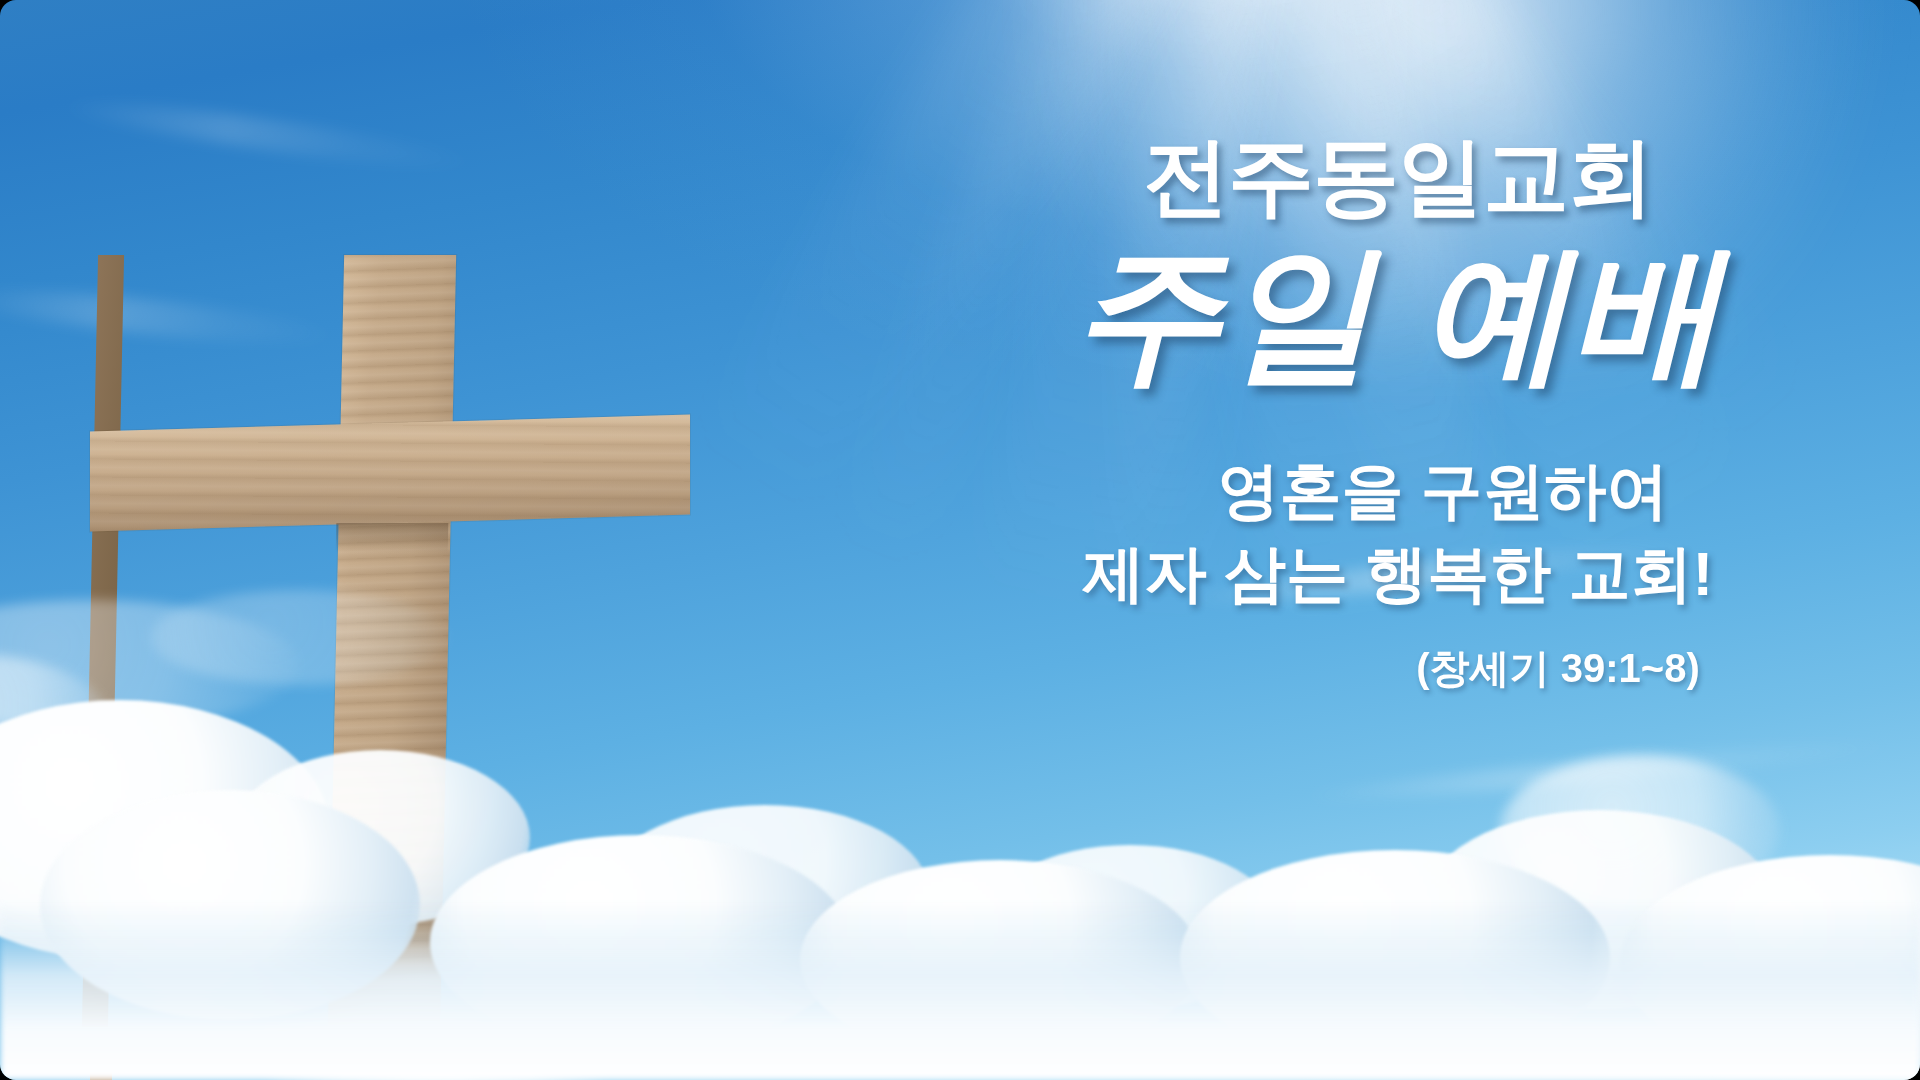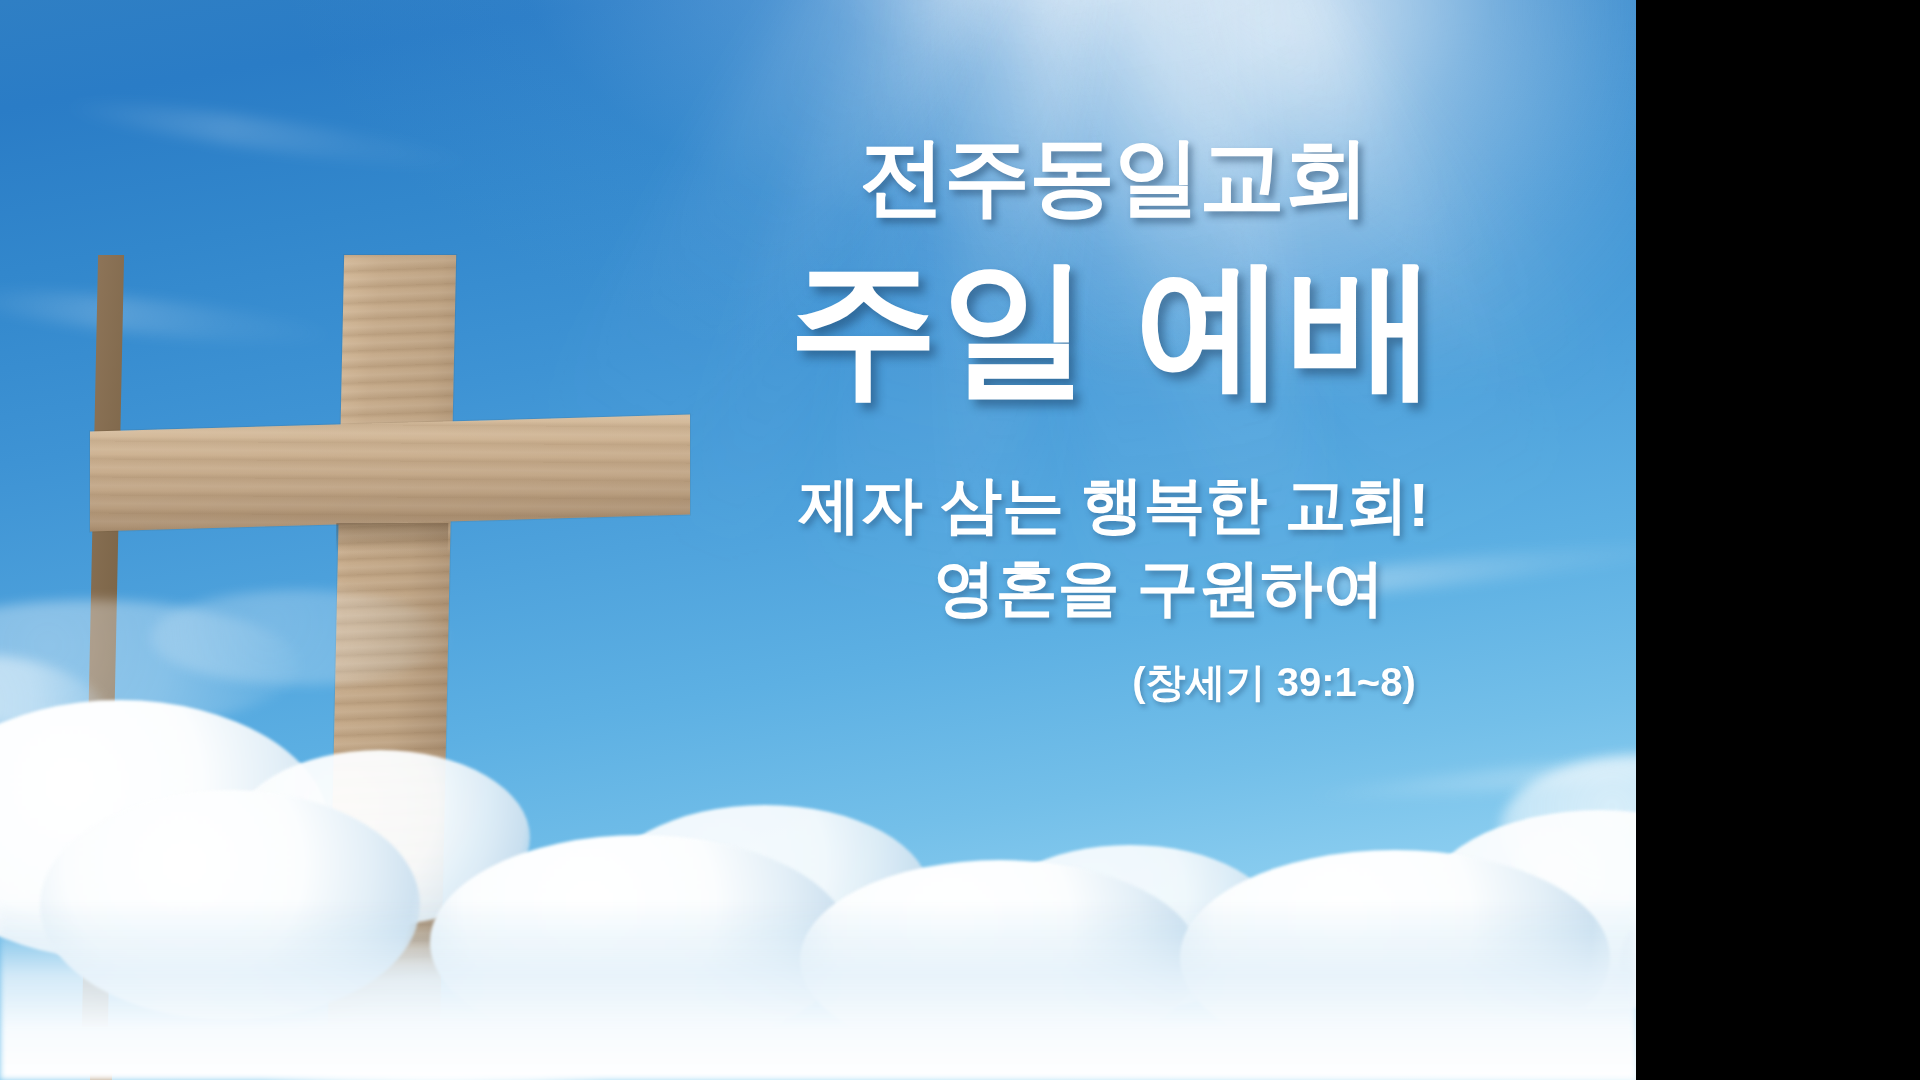--- a/index.html
+++ b/index.html
@@ -2,24 +2,25 @@
 <html><head>
 <meta charset="utf-8">
 <style>
   html, body {
     margin: 0;
     padding: 0;
     background: #000;
   }
   #stage {
     position: relative;
-    width: 1636px;
+    width: 1920px;
     height: 1080px;
     overflow: hidden;
     font-family: "Liberation Sans", "DejaVu Sans", sans-serif;
+    border-radius: 16px;
   }
 
   
   .sky {
     position: absolute;
     inset: 0;
     background:
       radial-gradient(ellipse 1100px 700px at 62% -8%,
         rgba(235,245,255,0.55) 0%,
         rgba(180,215,245,0.28) 22%,
@@ -216,27 +217,28 @@
   }
   .church-name {
     font-size: 86px;
     font-weight: bold;
     letter-spacing: -1px;
     line-height: 1.08;
     text-shadow: 4px 5px 7px rgba(20,50,85,0.45);
     white-space: nowrap;
   }
   .service-title {
-    margin-top: 20px;
+    margin-top: 6px;
     font-size: 150px;
     font-weight: bold;
     letter-spacing: 2px;
     line-height: 1.12;
     text-shadow: 6px 7px 10px rgba(20,50,85,0.45);
     white-space: nowrap;
+    font-style: italic;
   }
   .slogan {
     margin-top: 52px;
     font-size: 62px;
     font-weight: bold;
     line-height: 1.34;
     letter-spacing: 0px;
     text-shadow: 3px 4px 6px rgba(20,50,85,0.38);
   }
   .slogan .sl-line { display: block; white-space: nowrap; }
@@ -301,19 +303,19 @@
     <div class="cl k"></div>
     <div class="cl j"></div>
     <div class="cl l"></div>
     <div class="cloudfloor"></div>
   </div>
 
   <div class="textblock">
     <div class="church-name">전주동일교회</div>
     <div class="service-title">주일 예배</div>
     <div class="slogan">
+      <span class="sl-line first">영혼을 구원하여</span>
       <span class="sl-line">제자 삼는 행복한 교회!</span>
-      <span class="sl-line first">영혼을 구원하여</span>
     </div>
     <div class="reference">(창세기 39:1~8)</div>
   </div>
 
 </div>
 
 </body></html>

